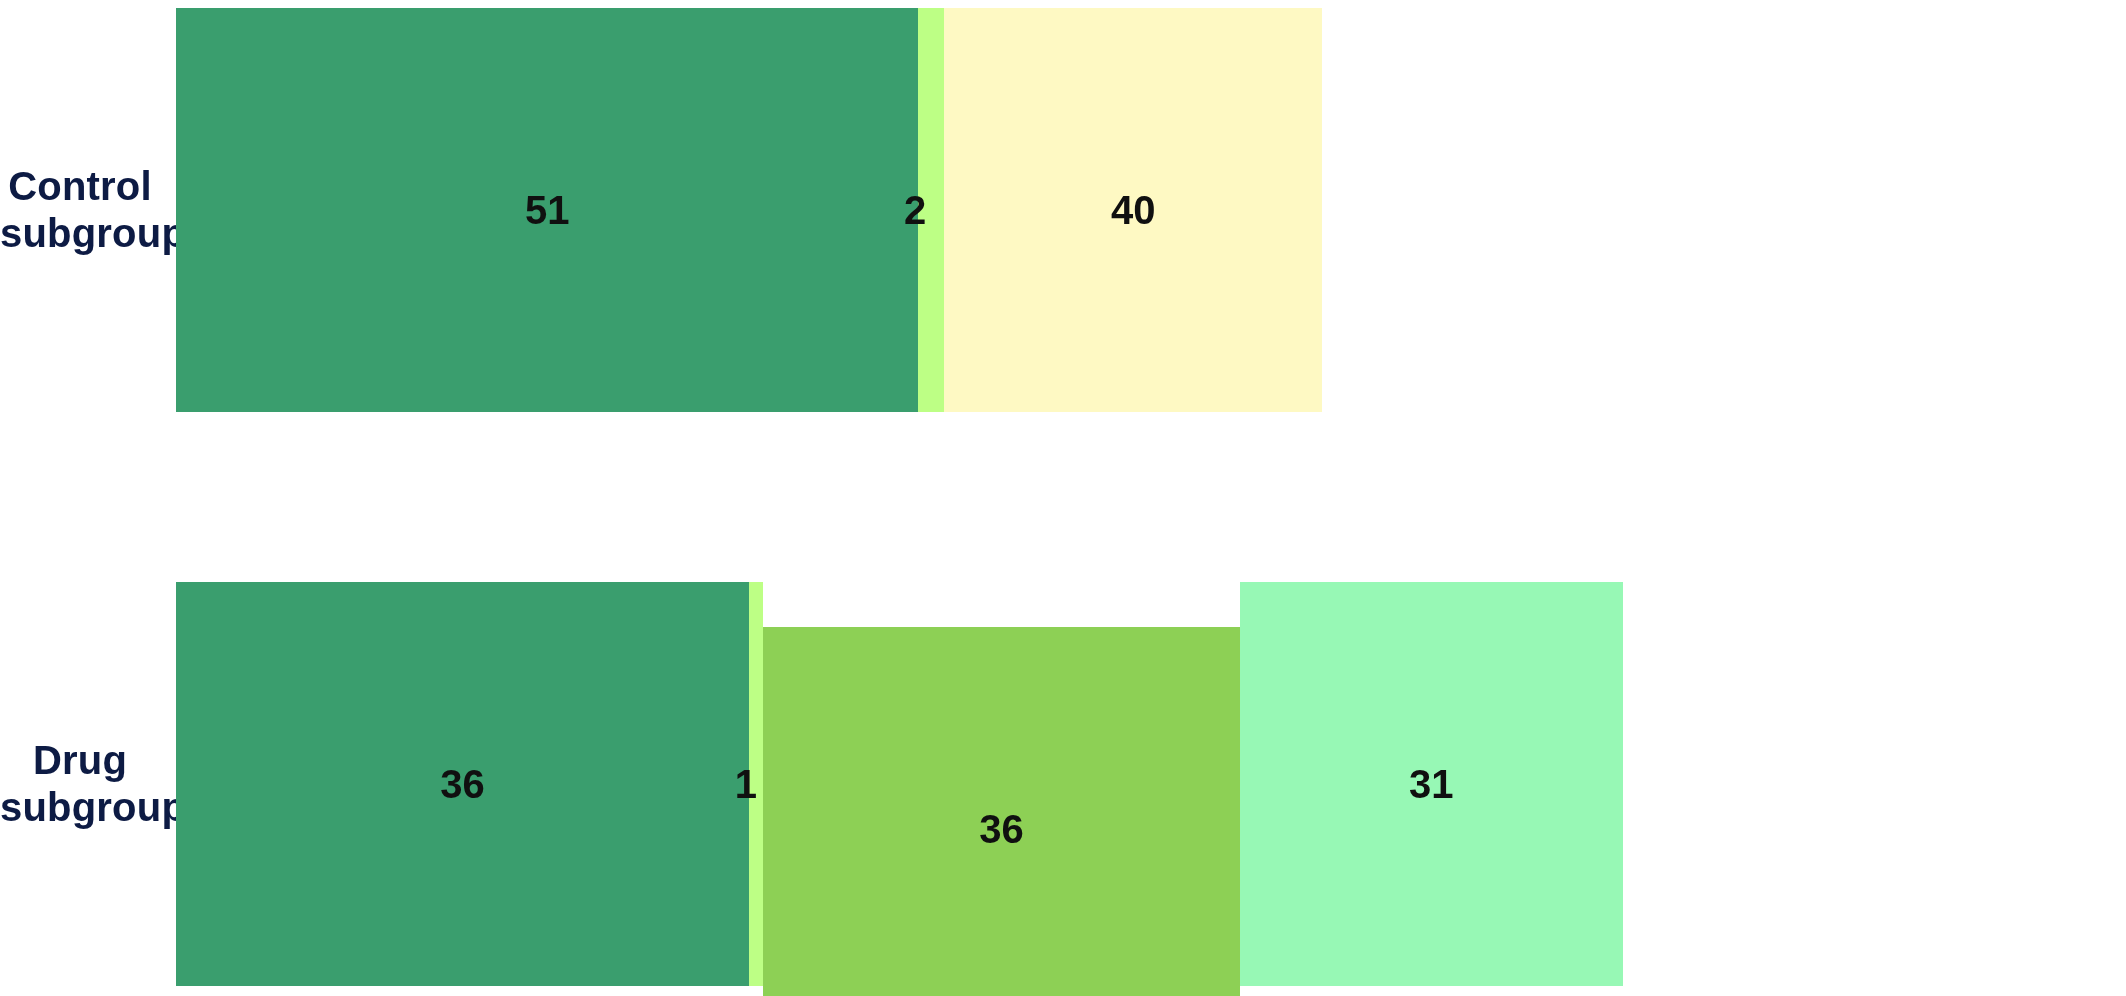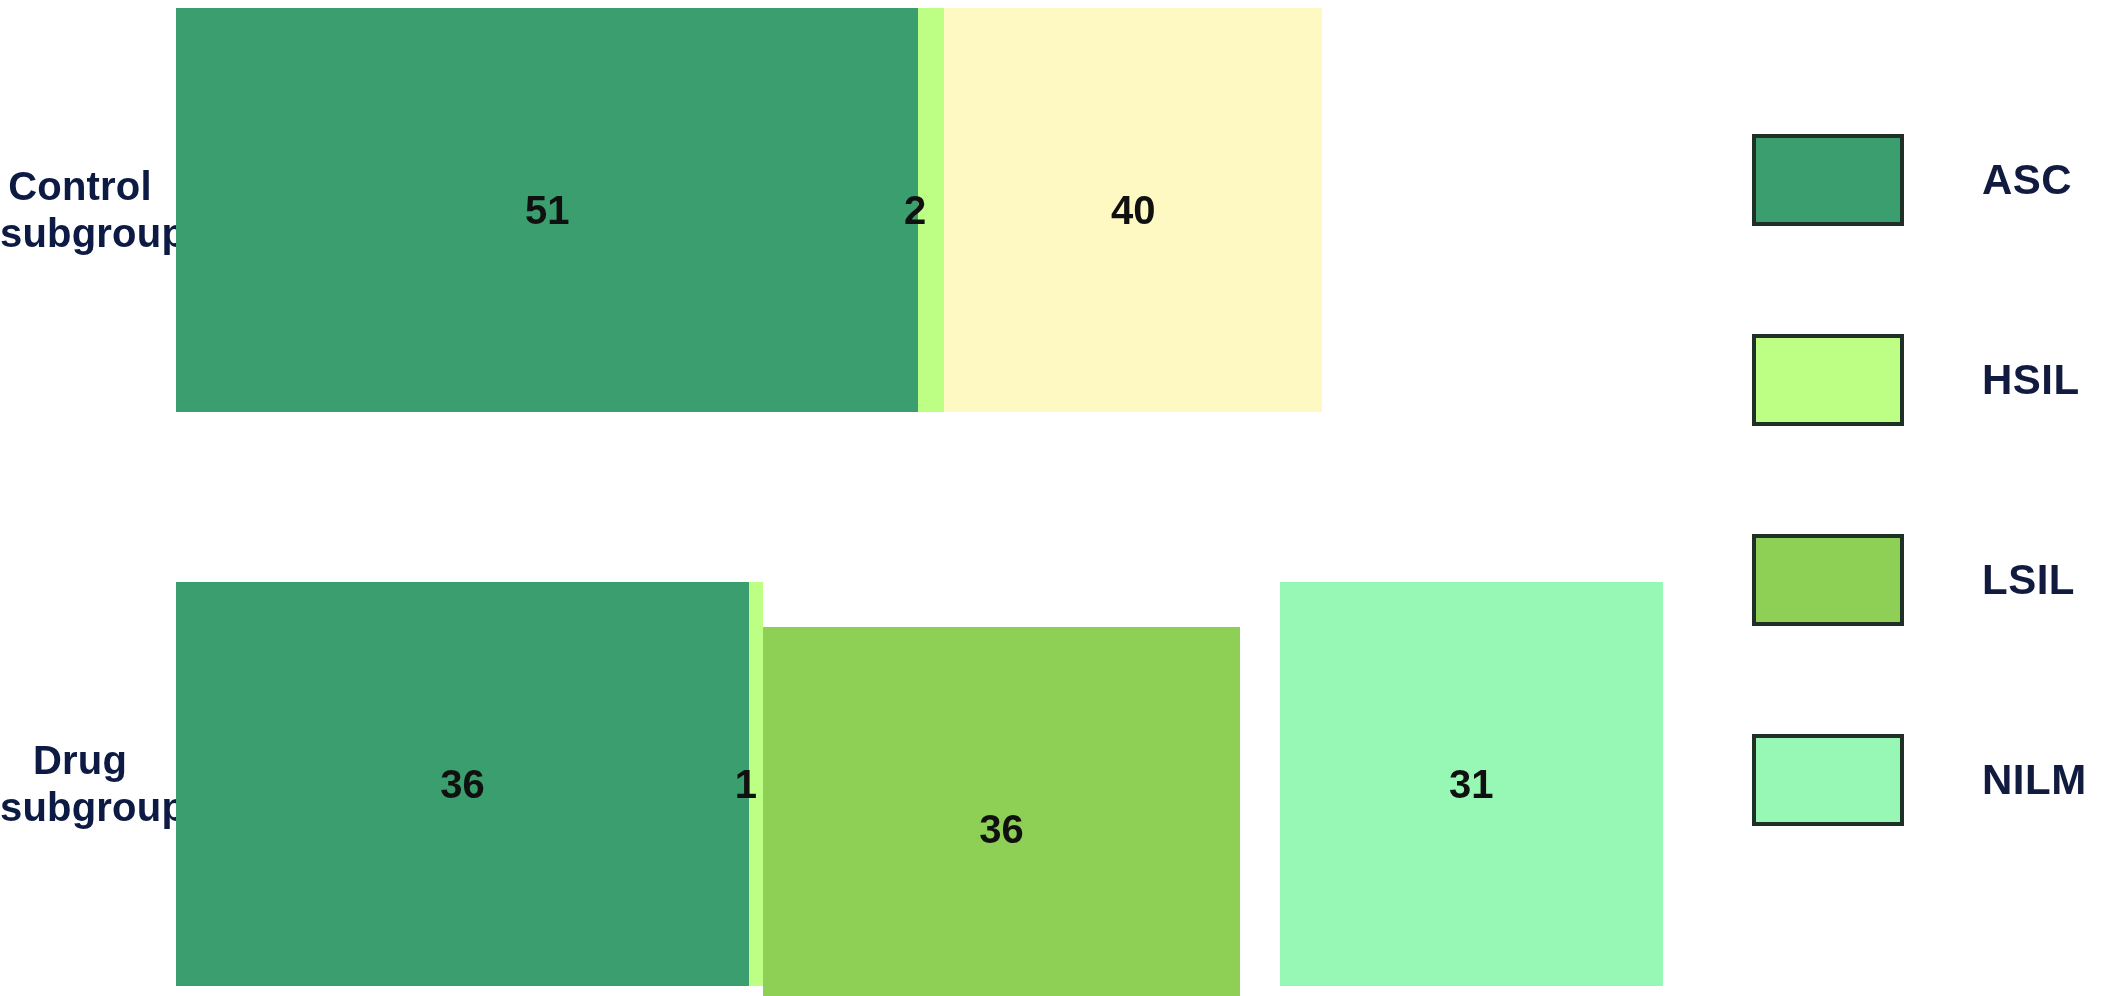--- a/index.html
+++ b/index.html
@@ -164,45 +164,22 @@
       <div class="stack">
         <div class="segment" style="flex: 0 0 39.6%; background: rgb(58, 158, 110);">
           <span class="value">36</span>
         </div>
         <div class="segment sliver" style="flex: 0 0 1%; background: rgb(189, 255, 133);">
           <span class="value">1</span>
         </div>
         <div class="segment" style="flex: 0 0 32.9%; background: rgb(141, 208, 85); margin-top: 45px;">
           <span class="value">36</span>
         </div>
-        <div class="segment" style="flex: 0 0 26.5%; background: rgb(151, 248, 181); margin-left: 40px;">
+        <div class="segment" style="flex: 0 0 26.5%; background: rgb(151, 248, 181);">
           <span class="value">31</span>
         </div>
       </div>
     </div>
 
   </div>
 
-  <div class="legend">
-
-    <div class="legend-item item-0">
-      <span class="legend-swatch" style="background: rgb(58, 158, 110);"></span>
-      <span class="legend-label">ASC</span>
-    </div>
-
-    <div class="legend-item item-1">
-      <span class="legend-swatch" style="background: rgb(189, 255, 133);"></span>
-      <span class="legend-label">HSIL</span>
-    </div>
-
-    <div class="legend-item item-2">
-      <span class="legend-swatch" style="background: rgb(141, 208, 85);"></span>
-      <span class="legend-label">LSIL</span>
-    </div>
-
-    <div class="legend-item item-3">
-      <span class="legend-swatch" style="background: rgb(151, 248, 181);"></span>
-      <span class="legend-label">NILM</span>
-    </div>
-
-  </div>
 
 </div>
 
 </body></html>

